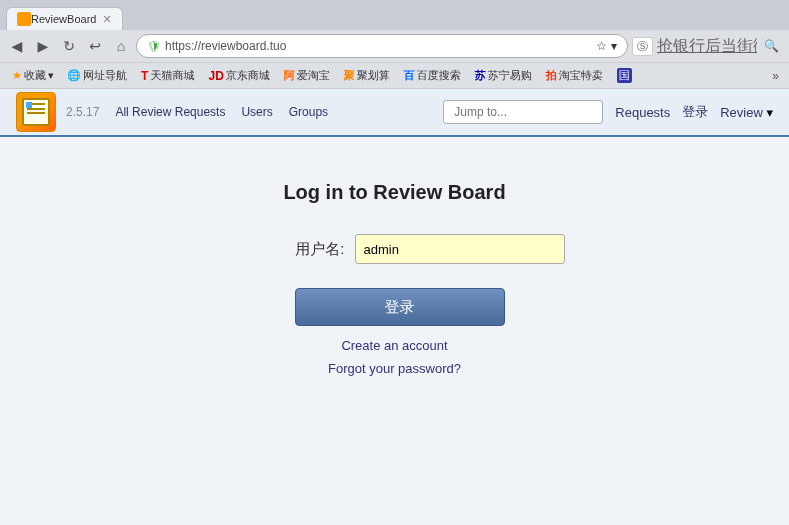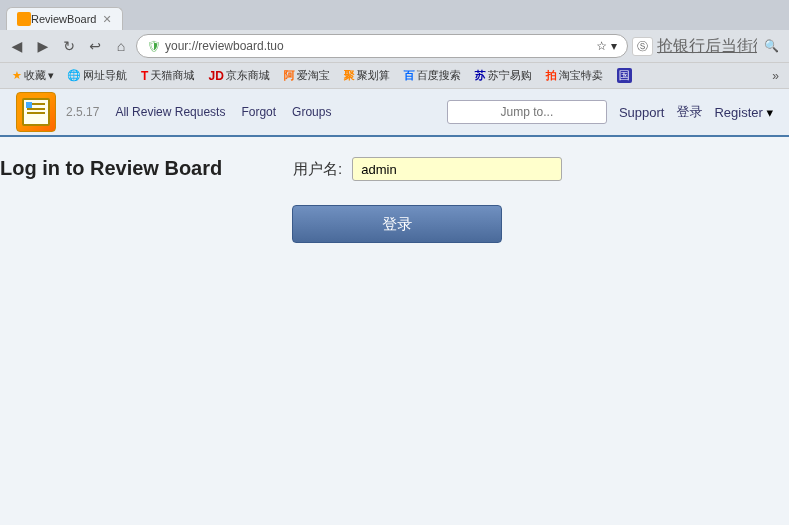--- a/index.html
+++ b/index.html
@@ -29,30 +29,30 @@
     .app-header { background: #e8eef5; border-bottom: 2px solid #4a7aaa; display: flex; align-items: center; padding: 8px 16px; height: 48px; }
     .app-logo { width: 40px; height: 40px; background: linear-gradient(135deg, #f90 40%, #f60); border-radius: 4px; display: flex; align-items: center; justify-content: center; margin-right: 10px; position: relative; border: 1px solid #c80; }
     .app-logo-inner { width: 28px; height: 28px; background: #ffe; border: 2px solid #a80; border-radius: 2px; position: relative; }
     .app-logo-inner::before { content: ''; position: absolute; top: 3px; left: 3px; right: 3px; height: 2px; background: #a80; }
     .app-logo-inner::after { content: ''; position: absolute; top: 8px; left: 3px; right: 3px; height: 2px; background: #a80; }
     .app-title { font-size: 18px; font-weight: bold; color: #333; margin-right: 6px; }
     .app-version { font-size: 12px; color: #888; }
     .app-nav { display: flex; align-items: center; gap: 16px; margin-left: 16px; }
     .app-nav a { color: #336; font-size: 12px; text-decoration: none; cursor: pointer; }
     .app-header-right { margin-left: auto; display: flex; align-items: center; gap: 12px; }
-    .jump-to { padding: 4px 10px; border: 1px solid #aab; border-radius: 3px; font-size: 12px; color: #999; background: white; width: 160px; text-align: center; }
+    .jump-to { padding: 4px 10px; border: 1px solid #aab; border-radius: 3px; font-size: 12px; color: #999; background: white; width: 160px; }
     .header-link { color: #336; font-size: 13px; text-decoration: none; cursor: pointer; }
 
     
-    .main-content { background: #f0f4f8; display: flex; flex-direction: row; align-items: flex-start; padding-top: 20px; min-height: 340px; }
+    .main-content { background: #f0f4f8; display: flex; flex-direction: column; align-items: center; padding-top: 44px; min-height: 340px; }
     .login-title { font-size: 20px; font-weight: bold; color: #222; margin-bottom: 30px; }
     .login-form { display: flex; flex-direction: column; gap: 16px; width: 340px; }
     .form-row { display: flex; align-items: center; gap: 10px; justify-content: flex-end; }
     .form-label { font-size: 15px; color: #333; width: 60px; text-align: right; }
-    .form-input { width: 210px; height: 24px; border: 1px solid #aaa; border-radius: 3px; padding: 0 8px; font-size: 13px; background: #ffffcc; outline: none; }
+    .form-input { width: 210px; height: 30px; border: 1px solid #aaa; border-radius: 3px; padding: 0 8px; font-size: 13px; background: #ffffcc; outline: none; }
     .password-wrapper { position: relative; width: 210px; }
     .password-wrapper input { width: 100%; height: 30px; border: 1px solid #aaa; border-radius: 3px; padding: 0 30px 0 8px; font-size: 13px; background: #ffffcc; outline: none; }
     .password-icon { position: absolute; right: 4px; top: 50%; transform: translateY(-50%); font-size: 14px; color: #888; cursor: pointer; }
     .login-btn { width: 210px; height: 38px; background: linear-gradient(to bottom, #7090c0, #4a6a9a); border: 1px solid #3a5a8a; border-radius: 4px; color: white; font-size: 15px; cursor: pointer; margin-left: 70px; margin-top: 8px; }
     .form-links { display: flex; flex-direction: column; align-items: center; gap: 8px; margin-top: 12px; }
     .form-link { color: #337; font-size: 13px; text-decoration: none; cursor: pointer; }
   </style>
 </head>
 <body>
 
@@ -67,21 +67,21 @@
 
   <div class="browser-titlebar">
     <button class="browser-nav-btn">◀</button>
     <button class="browser-nav-btn">▶</button>
     <button class="browser-nav-btn">↻</button>
     <button class="browser-nav-btn">↩</button>
     <button class="browser-nav-btn">⌂</button>
 
     <div class="address-bar">
       <span class="lock-icon">🛡</span>
-      <span class="address-text">your://reviewboard.tuo</span>
+      <span class="address-text">https://reviewboard.tuo</span>
       <span>☆</span>
       <span>▾</span>
     </div>
 
     <div class="browser-actions">
       <span style="background:#fff;border:1px solid #ccc;border-radius:3px;padding:1px 4px;font-size:11px;color:#666;">Ⓢ</span>
       <span style="font-size:16px;color:#666;max-width:100px;overflow:hidden;white-space:nowrap;text-decoration:underline;">抢银行后当街徽钱</span>
       <button class="browser-action-btn">🔍</button>
     </div>
   </div>
@@ -135,41 +135,45 @@
   <div class="app-logo">
     <div class="app-logo-inner">
       <span style="position:absolute;top:12px;left:3px;right:3px;height:2px;background:#a80;display:block;"></span>
 
       <span style="position:absolute;top:2px;left:2px;width:6px;height:6px;background:#4af;border-radius:50;display:block;"></span>
     </div>
   </div>
   <span class="app-version">2.5.17</span>
   <nav class="app-nav">
     <a>All Review Requests</a>
-    <a>Forgot</a>
+    <a>Users</a>
     <a>Groups</a>
   </nav>
   <div class="app-header-right">
     <input class="jump-to" type="text" placeholder="Jump to..." style="">
-    <a class="header-link">Support</a>
+    <a class="header-link">Requests</a>
     <a class="header-link">登录</a>
     <span>
-      <a class="header-link">Register</a>
+      <a class="header-link">Review</a>
       <span>▾</span>
     </span>
   </div>
 </div>
 
 <div class="main-content">
   <h1 class="login-title">Log in to Review Board</h1>
 
   <div class="login-form">
 
     <div class="form-row">
       <label class="form-label">用户名:</label>
       <input class="form-input" type="text" value="admin" style="">
     </div>
 
 
     <button class="login-btn">登录</button>
   </div>
 
+  <div class="form-links">
+    <a class="form-link">Create an account</a>
+    <a class="form-link">Forgot your password?</a>
+  </div>
 </div>
 
 </body></html>

